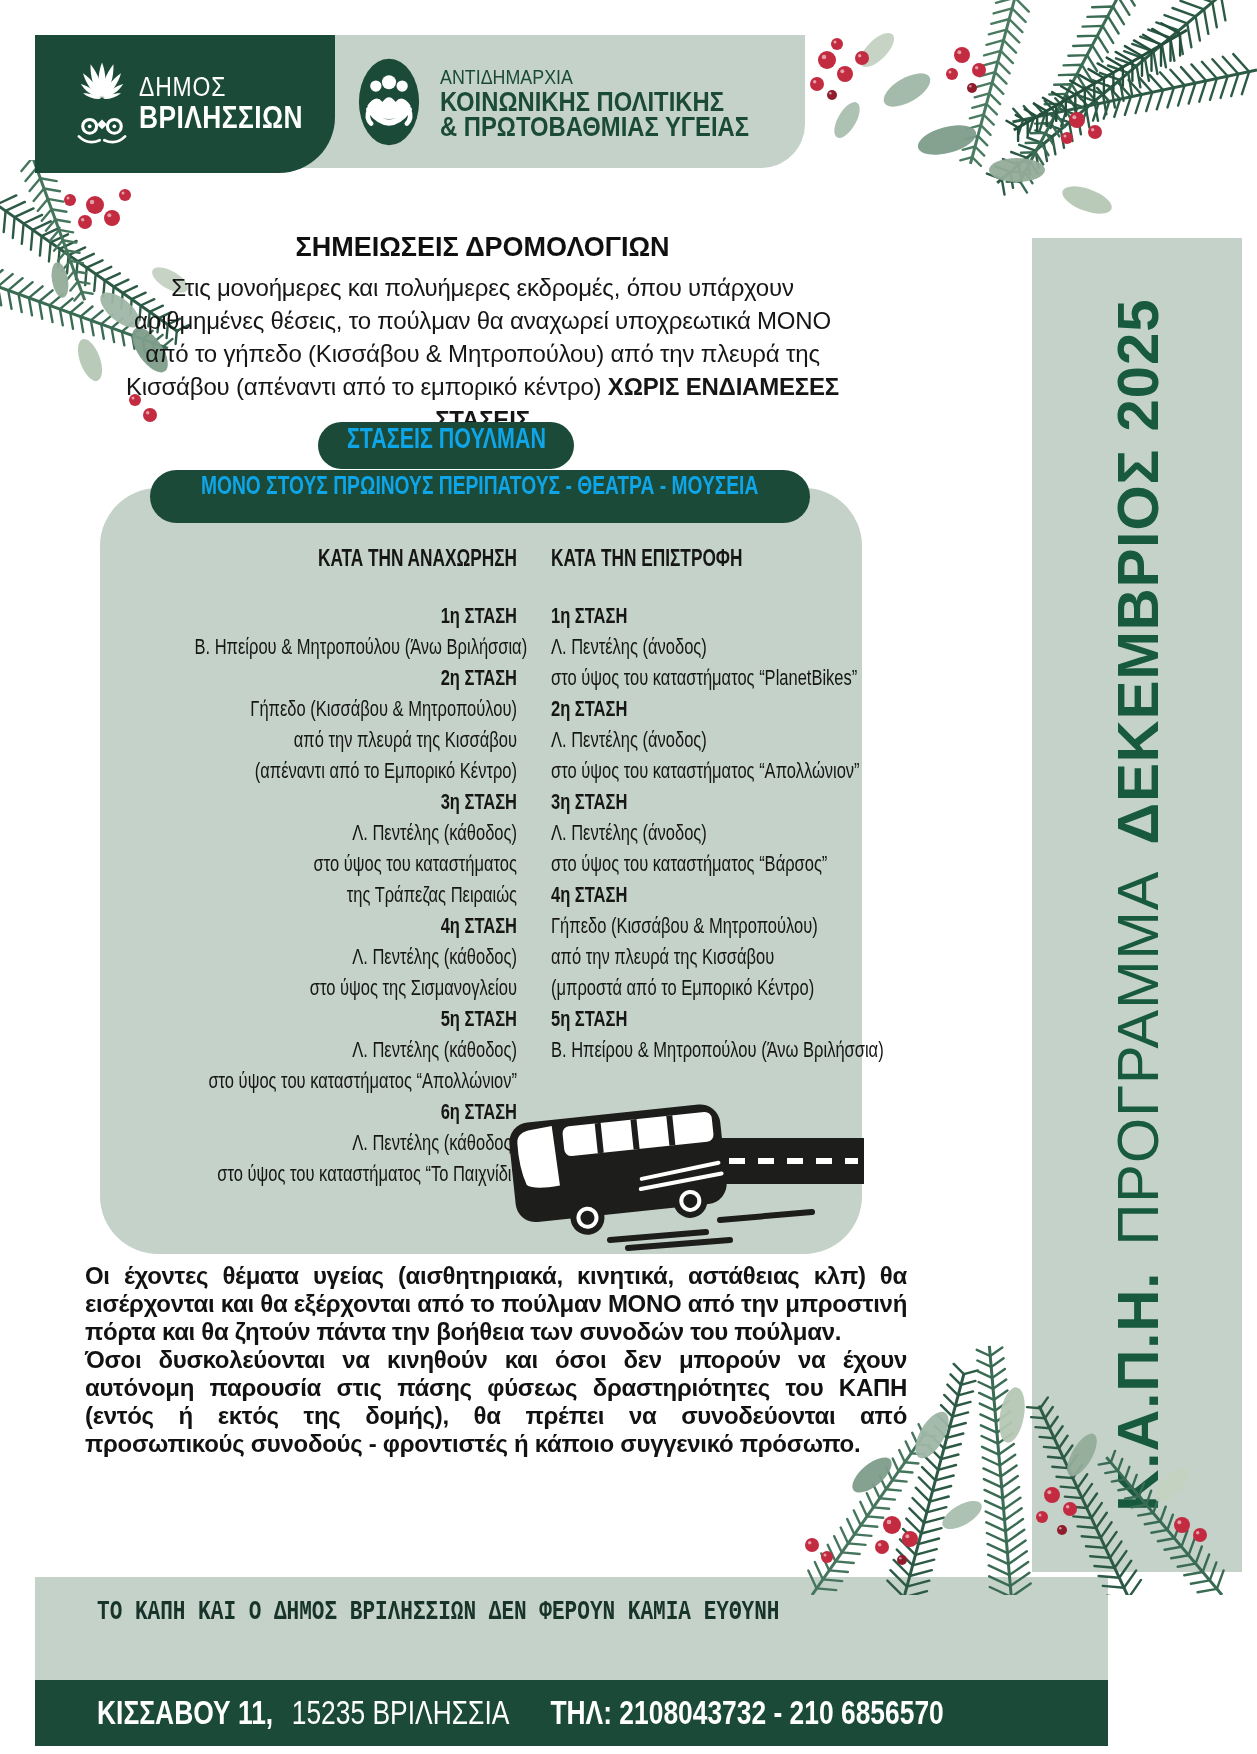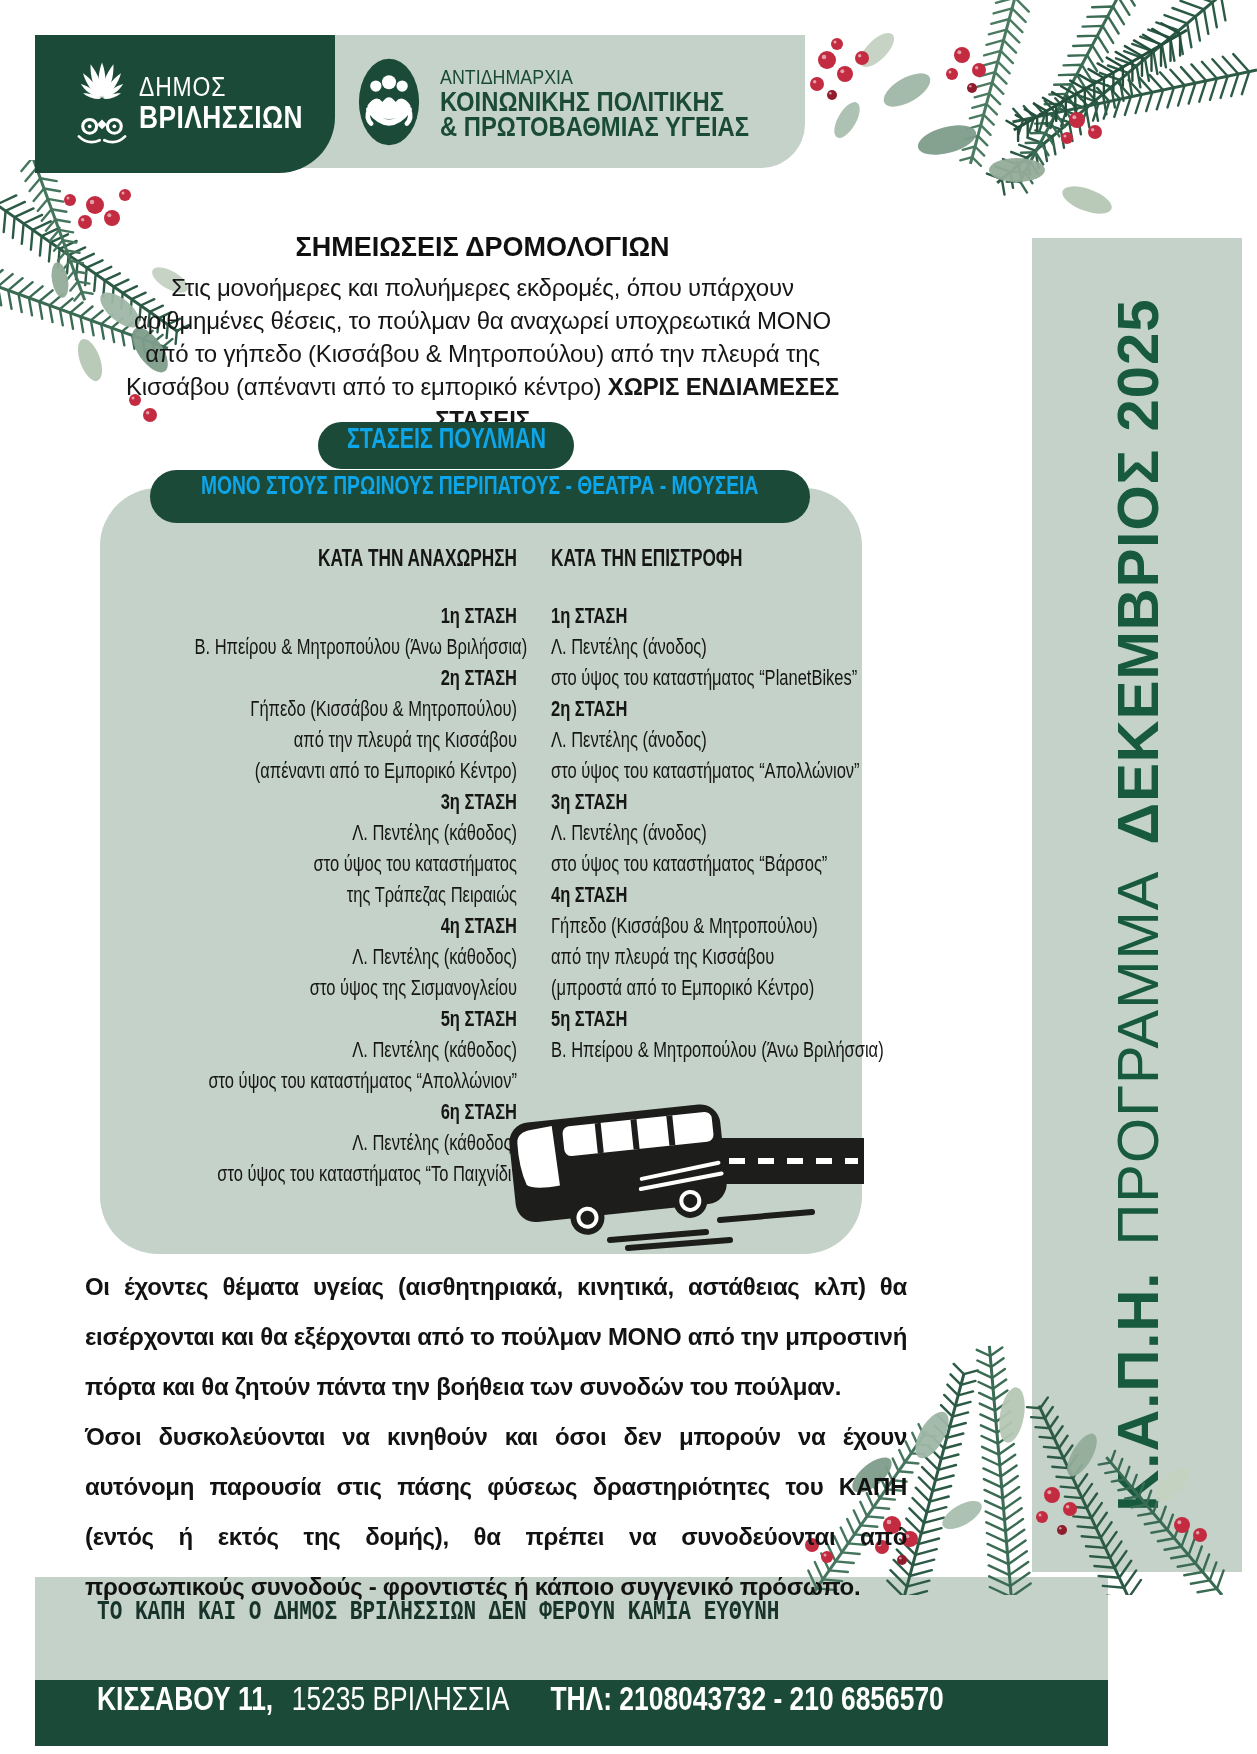--- a/index.html
+++ b/index.html
@@ -49,30 +49,30 @@
   .col-dep{right:345px;width:430px;text-align:right;transform:scaleX(.75);transform-origin:right top;}
   .col-ret{left:451px;width:430px;text-align:left;transform:scaleX(.75);transform-origin:left top;}
   .col-header{font-weight:700;font-size:23px;margin-bottom:26px;}
   .stop-line{height:31px;}
   .stop-label{font-weight:700;}
 
   .bus-wrap{position:absolute;left:492px;top:1088px;width:372px;height:168px;z-index:3;}
 
   
   .health{position:absolute;left:85px;top:1262px;width:822px;z-index:3;font-size:24px;font-weight:700;
-        line-height:50px;text-align:justify;color:#121212;letter-spacing:-.3px;}
+        line-height:28px;text-align:justify;color:#121212;letter-spacing:-.3px;}
   .health p{margin:0;}
 
   
   .disclaimer{position:absolute;left:35px;top:1577px;width:1073px;height:103px;background:var(--sage);
         z-index:1;box-sizing:border-box;padding:14px 0 0 62px;color:var(--dink);}
   .disc-line{font-size:27px;font-weight:700;line-height:42px;font-family:Liberation Mono, monospace;}
   .disc-line .sql{display:inline-block;transform:scaleX(.78);transform-origin:left center;white-space:nowrap;}
   .footerbar{position:absolute;left:35px;top:1680px;width:1073px;height:66px;background:var(--dark);
-        z-index:3;display:flex;padding-left:62px;box-sizing:border-box;color:#fff;}
+        z-index:3;display:flex;align-items:center;padding-left:62px;box-sizing:border-box;color:#fff;}
   .footer-line{display:inline-block;transform:scaleX(.8);transform-origin:left center;white-space:nowrap;font-size:33px;}
   .f-bold{font-weight:700;}
   .f-reg{font-weight:400;margin-left:14px;}
   .f-phone{font-weight:700;margin-left:44px;}
 
   
   .deco{position:absolute;z-index:2;pointer-events:none;}
   #deco-tr{left:757px;top:0;}
   #deco-tl{left:0;top:160px;}
   #deco-br{left:752px;top:1295px;}

